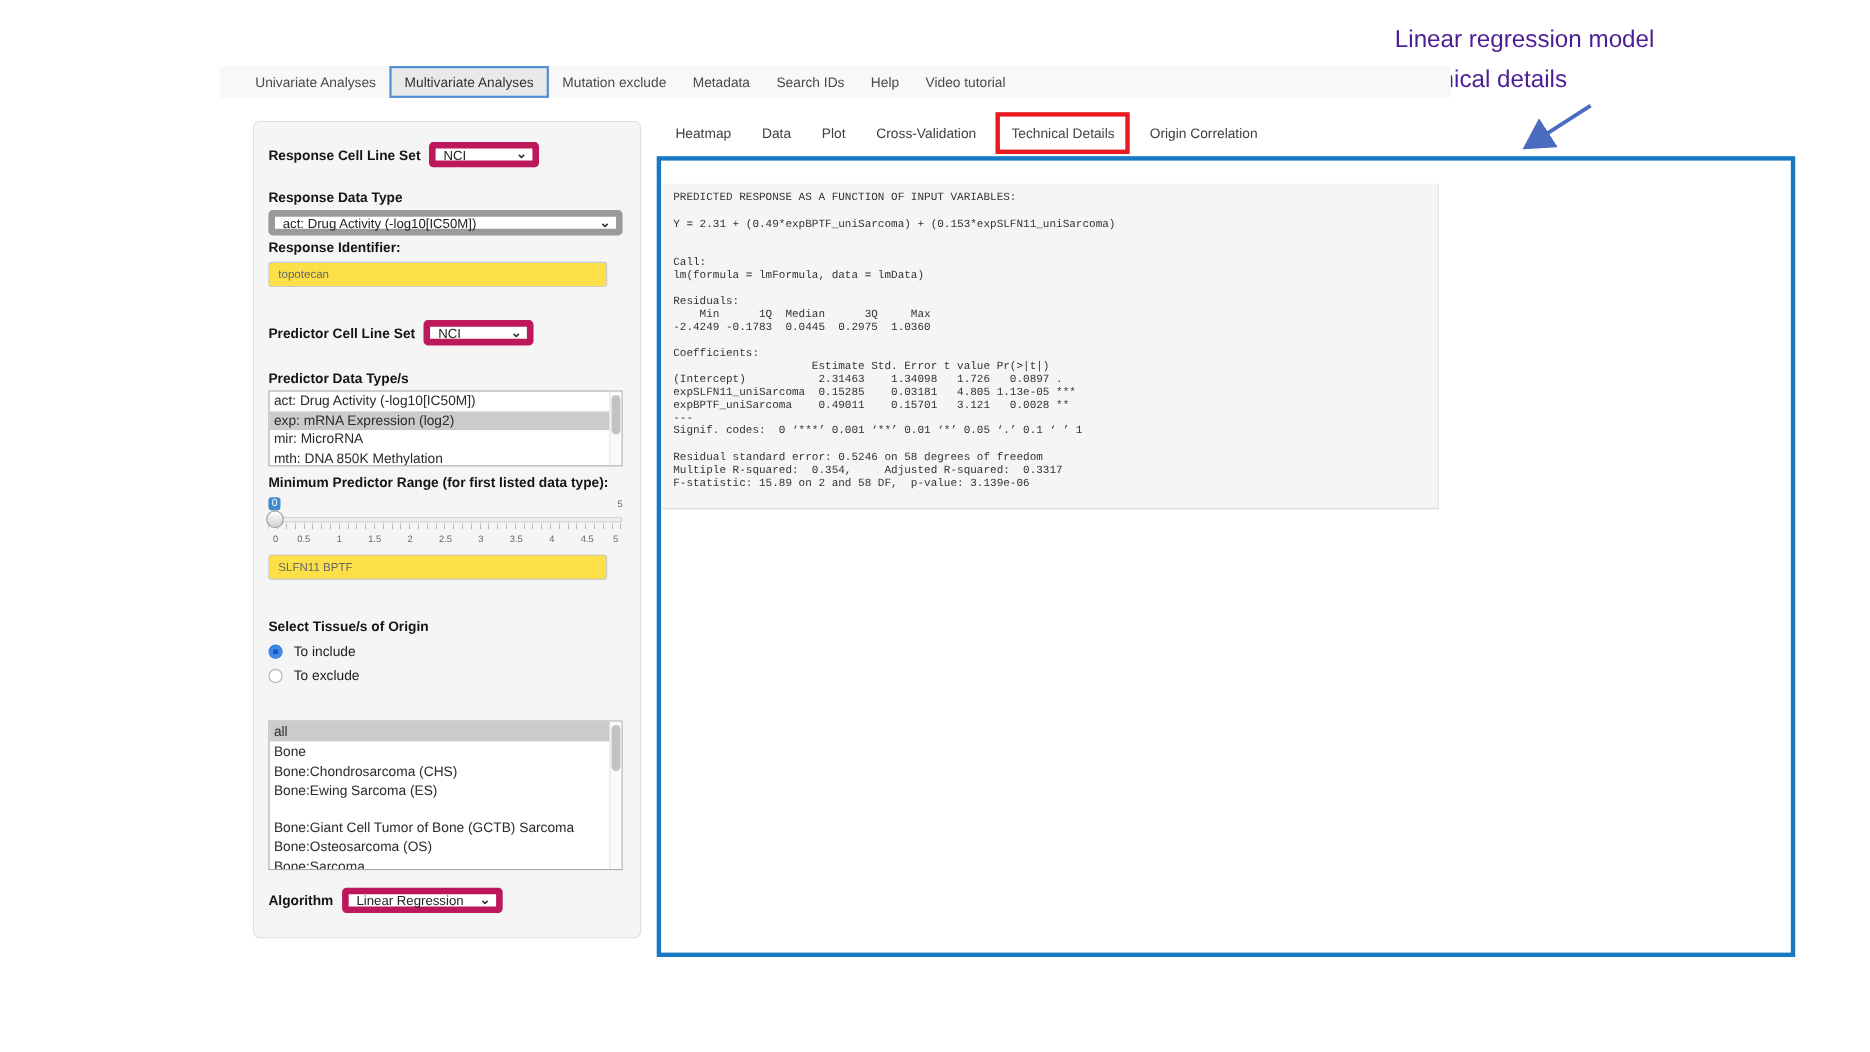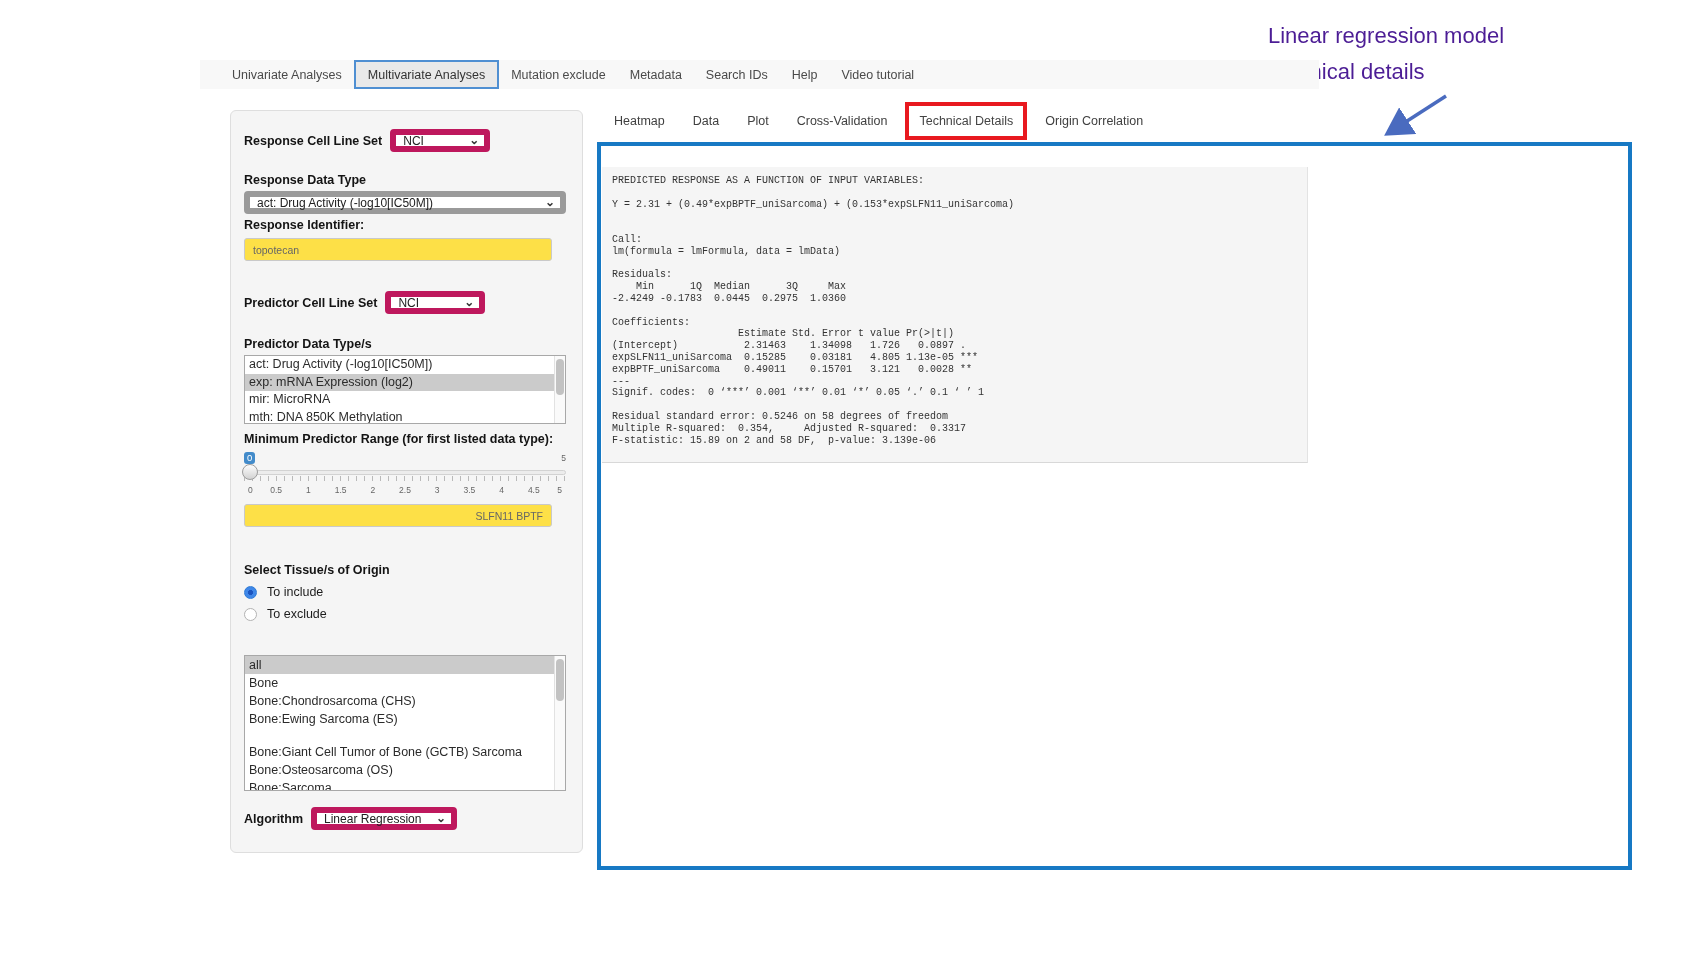--- a/index.html
+++ b/index.html
@@ -149,21 +149,21 @@
       <span style="left:40%">2</span>
       <span style="left:50%">2.5</span>
       <span style="left:60%">3</span>
       <span style="left:70%">3.5</span>
       <span style="left:80%">4</span>
       <span style="left:90%">4.5</span>
       <span style="left:98%">5</span>
     </div>
   </div>
 
-  <input class="txt-input" style="margin-top: 6px; text-align: right;" value="SLFN11 BPTF">
+  <input class="txt-input" style="margin-top: 6px;" value="SLFN11 BPTF">
 
   <div class="lbl" style="margin-top:36px;">Select Tissue/s of Origin</div>
   <div class="radio-row">
     <span class="radio checked"></span>
     <span>To include</span>
   </div>
   <div class="radio-row">
     <span class="radio"></span>
     <span>To exclude</span>
   </div>

